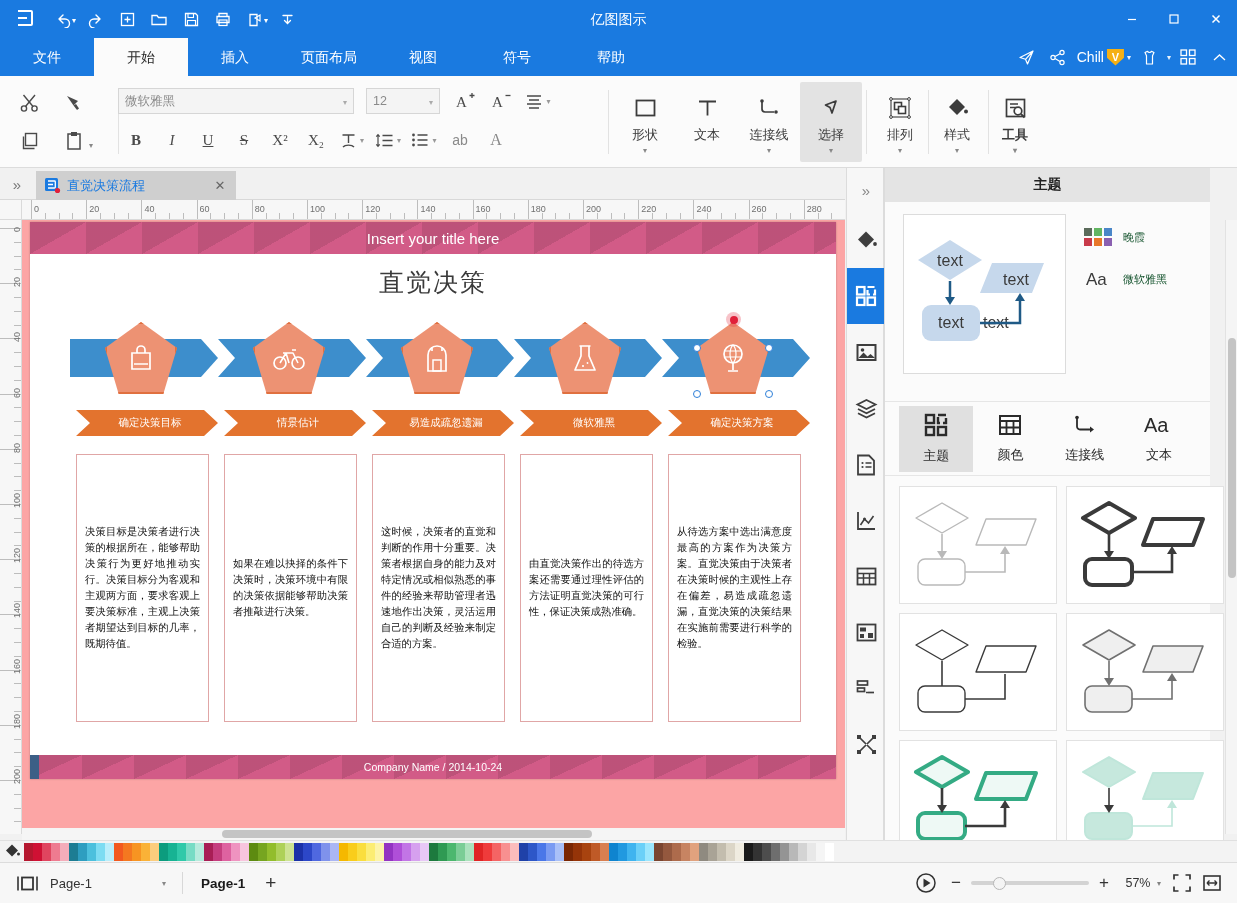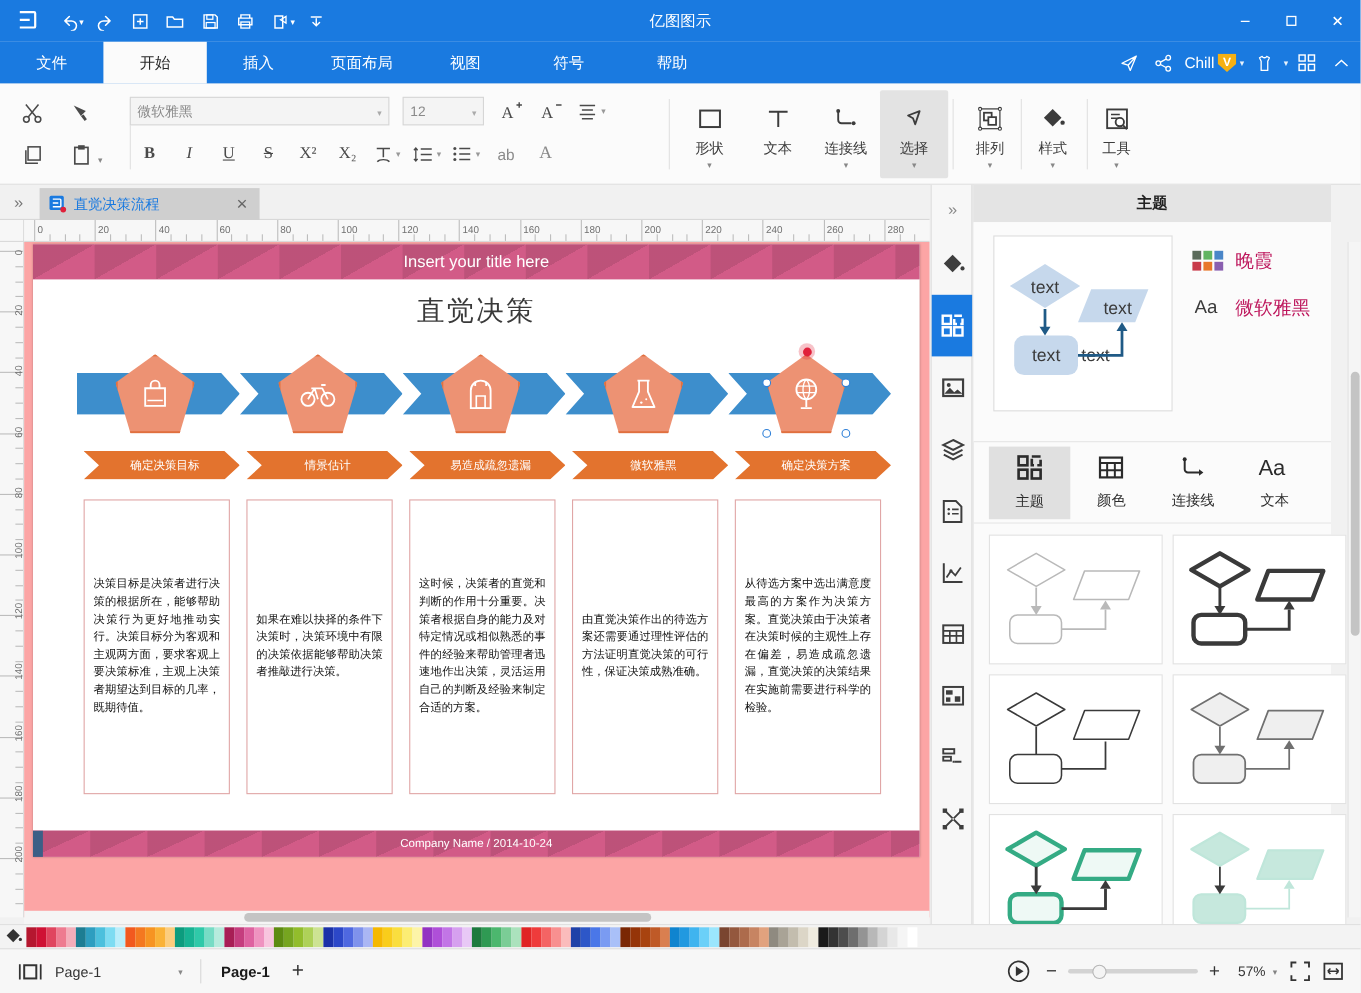--- a/index.html
+++ b/index.html
@@ -236,21 +236,21 @@
     font-size:14px; font-weight:bold; color:#222;
   }
   .theme-top { position:relative; height:200px; border-bottom:1px solid #e6e6e6; background:#fbfbfb;}
   .theme-preview {
     position:absolute; left:18px; top:12px; width:163px; height:160px;
     background:#fff; border:1px solid #dcdcdc;
   }
   .theme-meta { position:absolute; left:200px; top:14px; width:145px; }
   .tm-row { display:flex; align-items:center; height:42px; gap:12px; }
   .tm-ico { width:26px; height:26px; display:flex; align-items:center; justify-content:center; color:#3a3a3a;}
-  .tm-lbl { font-size:17px; color:#be185d; }
+  .tm-lbl { font-size:11px; color:#14532d; }
   .sw-grid { display:grid; grid-template-columns:repeat(3,8px); grid-template-rows:repeat(2,8px); gap:2px; }
   .sw-grid i { display:block; width:8px; height:8px; }
 
   .theme-subtabs { display:flex; height:74px; border-bottom:1px solid #e6e6e6; padding:4px 14px 0; }
   .stab {
     width:78px; height:66px; display:flex; flex-direction:column; align-items:center;
     justify-content:center; gap:7px; color:#2b2b2b;
   }
   .stab.active { background:#e0e0e0; }
   .stab .sl { font-size:13px; }
@@ -595,21 +595,21 @@
       <div class="bigbtn" style="width:58px;">
         <span class="bi">
           <svg width="25" height="25" viewBox="0 0 25 25">
               <path d="M12 3l8 8-8 8-8-8z" fill="#3c3c3c"></path>
               <circle cx="21" cy="15.5" r="2" fill="#3c3c3c"></circle>
             </svg>
         </span>
         <span class="bl">样式</span>
         <span class="bc">▾</span>
       </div>
-      <div class="bigbtn" style="width:58px;">
+      <div class="bigbtn" style="width:58px;font-weight:bold;">
         <span class="bi">
           <svg width="25" height="25" viewBox="0 0 25 25">
               <rect x="3.5" y="3.5" width="18" height="17" fill="none" stroke="#3c3c3c" stroke-width="1.7"></rect>
               <path d="M7 8h8M7 11.5h6" stroke="#3c3c3c" stroke-width="1.4"></path>
               <circle cx="15" cy="15" r="3.8" fill="#fff" stroke="#3c3c3c" stroke-width="1.7"></circle>
               <path d="M18 18l3.5 3.5" stroke="#3c3c3c" stroke-width="1.8"></path>
             </svg>
         </span>
         <span class="bl">工具</span>
         <span class="bc">▾</span>

